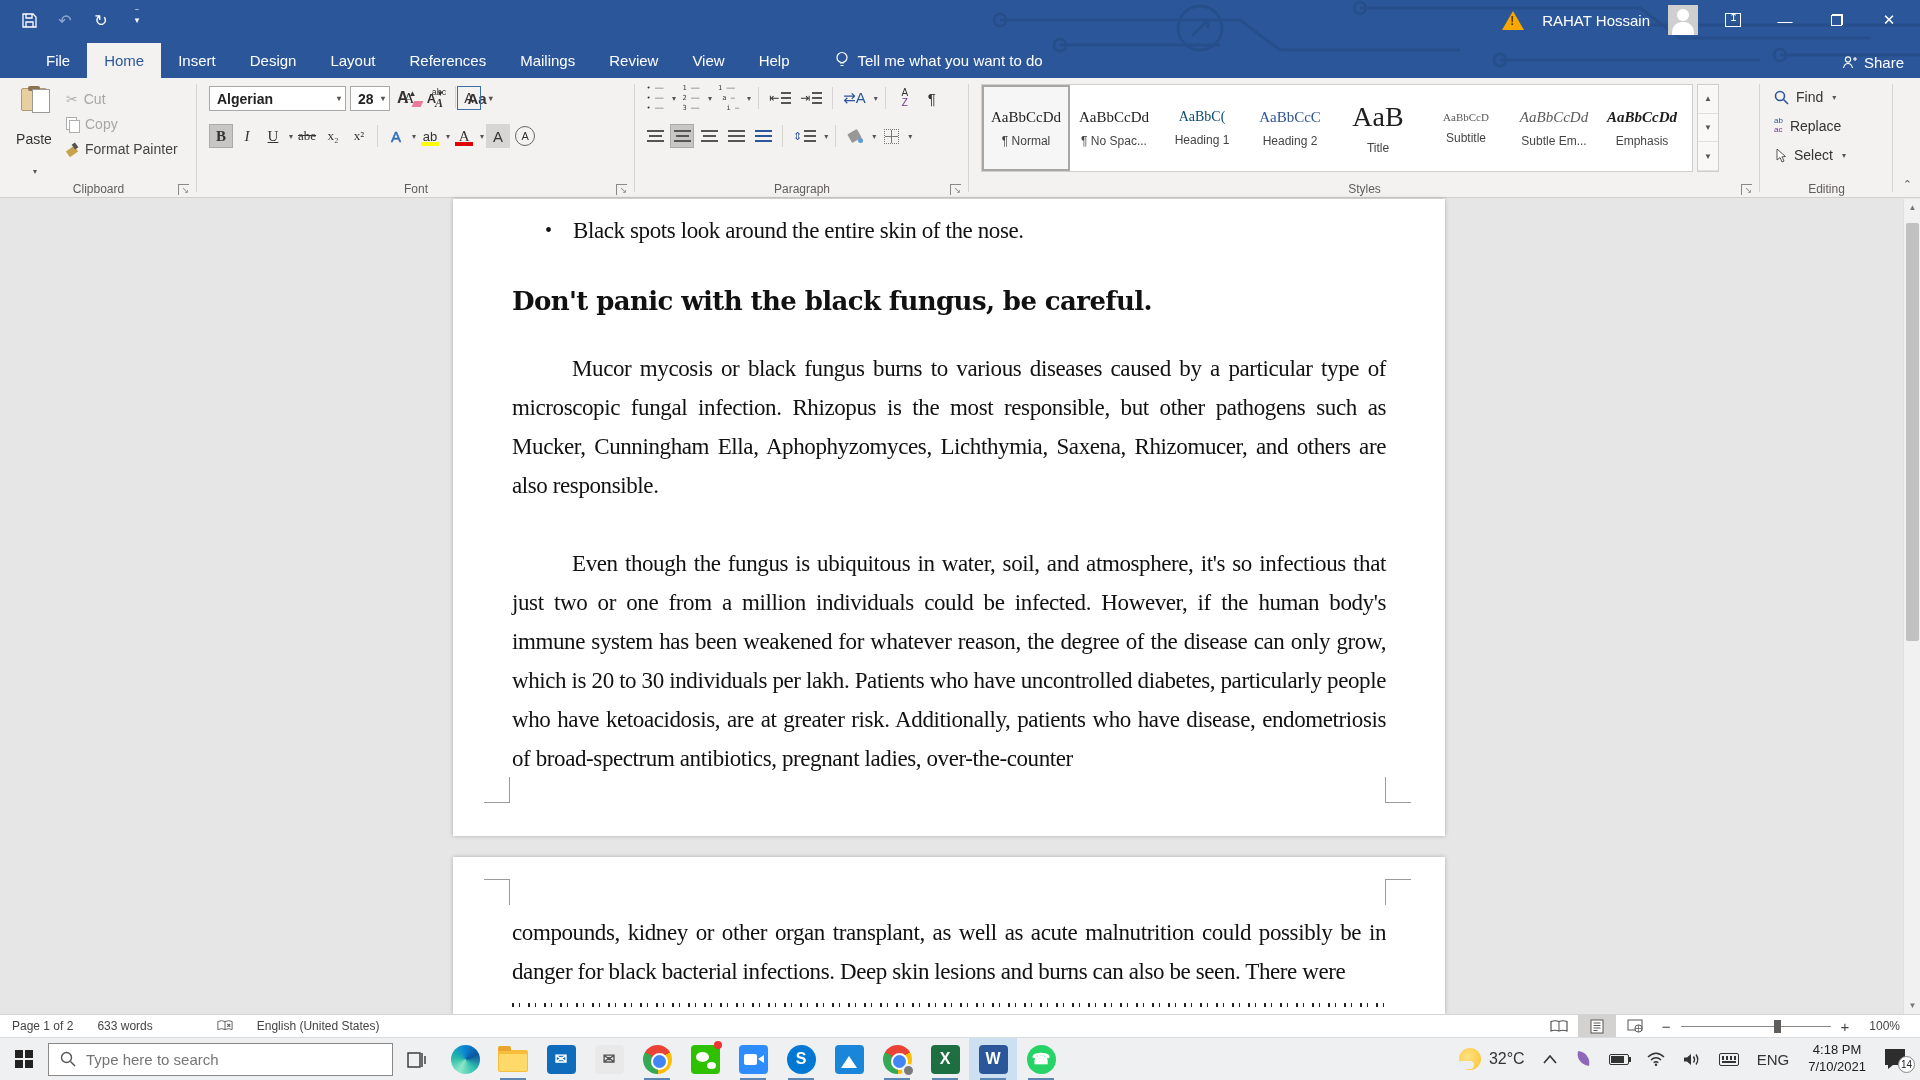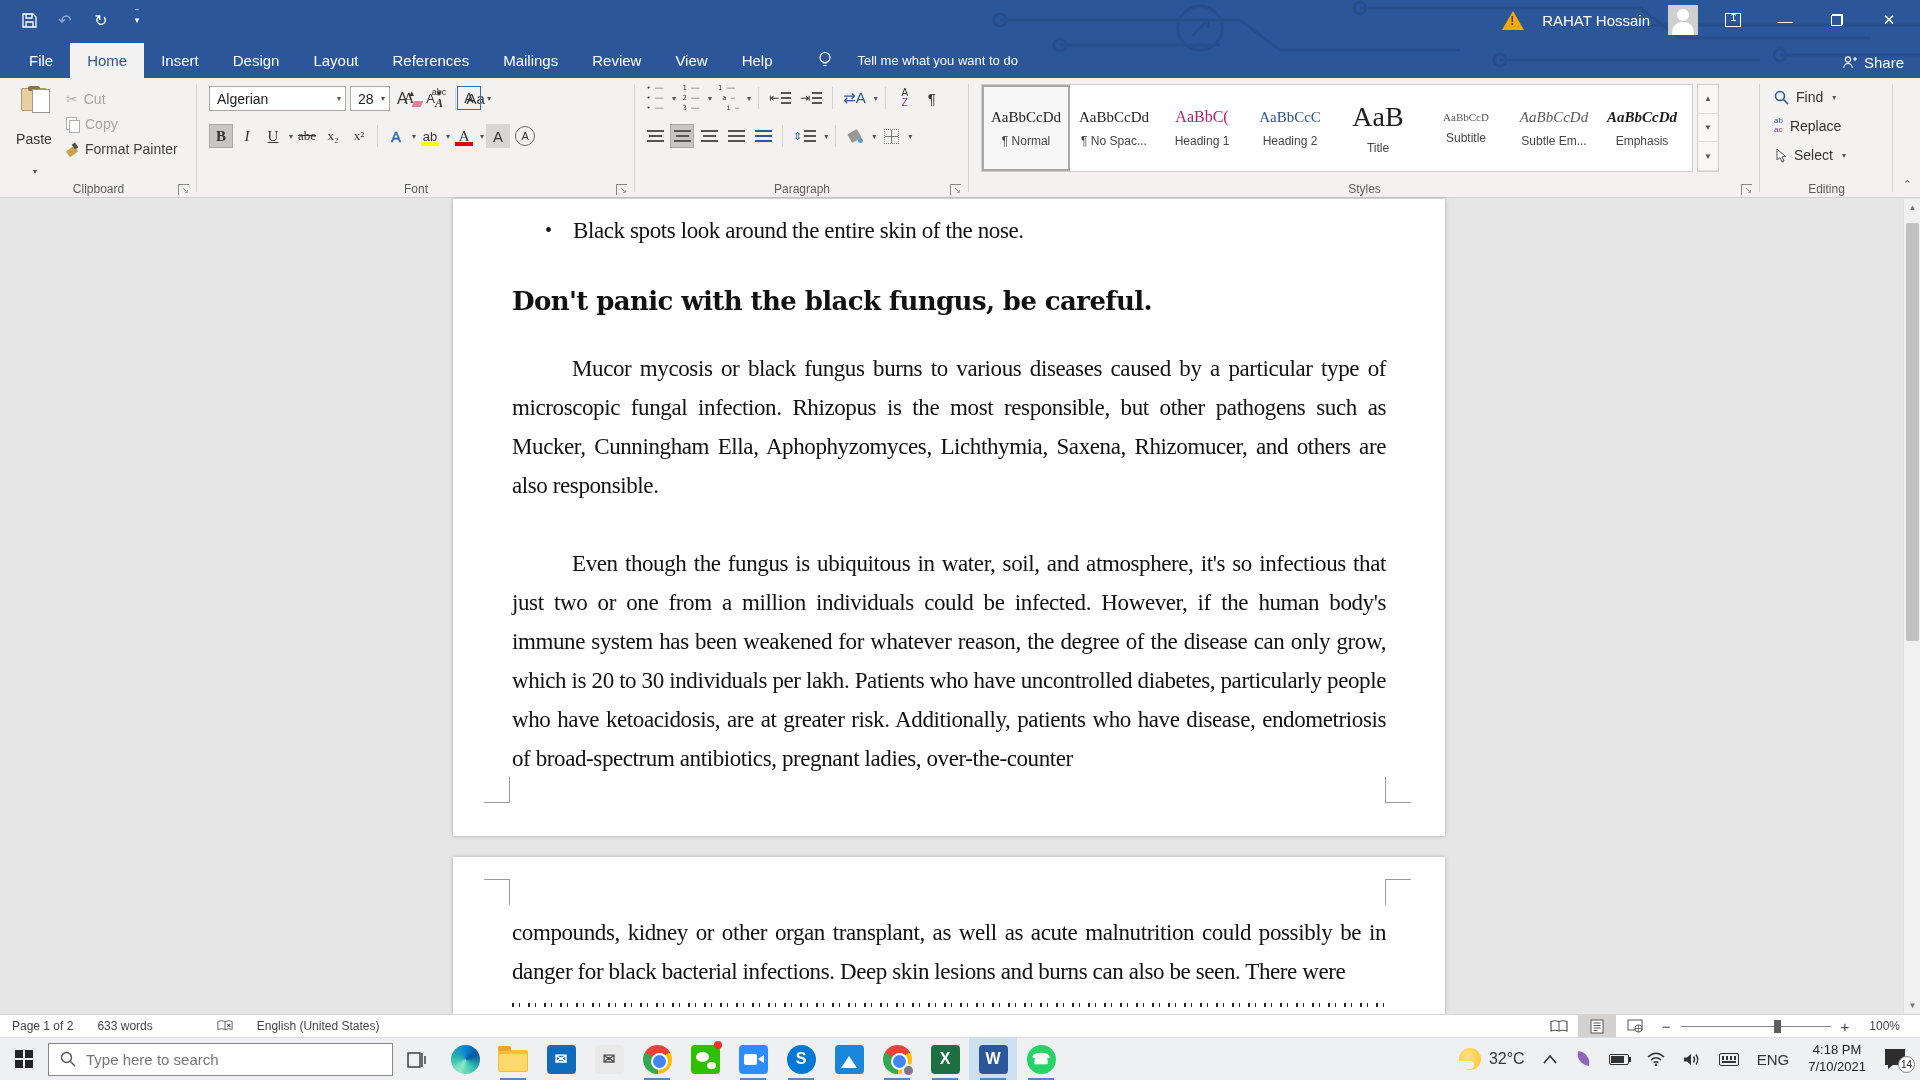--- a/index.html
+++ b/index.html
@@ -20,24 +20,24 @@
   .avatar { width:30px; height:30px; background:#cfcfcf; position:relative; overflow:hidden; }
   .avatar::before { content:""; position:absolute; left:9px; top:4px; width:12px; height:12px; border-radius:50%; background:#fff; }
   .avatar::after { content:""; position:absolute; left:4px; top:17px; width:22px; height:14px; border-radius:10px 10px 0 0; background:#fff; }
   .winbtn { width:34px; height:40px; display:flex; align-items:center; justify-content:center; color:#fff; font-size:15px; }
   .restore-ic { position:relative; width:12px; height:12px; }
   .restore-ic::before { content:""; position:absolute; right:0; top:0; width:9px; height:9px; border:1px solid #fff; }
   .restore-ic::after { content:""; position:absolute; left:0; bottom:0; width:9px; height:9px; border:1px solid #fff; background:#2b579a; }
   .ribbonopts-ic { width:16px; height:14px; border:1px solid #fff; position:relative; }
   .ribbonopts-ic::after { content:"↥"; position:absolute; left:3px; top:-3px; font-size:11px; color:#fff; }
 
-  .tabrow { position:absolute; top:40px; left:0; width:1920px; height:38px; display:flex; align-items:flex-end; color:#fff; }
+  .tabrow { position:absolute; top:40px; left:0; width:1920px; height:38px; display:flex; align-items:flex-end; color:#fff;padding-left:17px; }
   .rtab { padding:9px 17px; font-size:15px; cursor:default; }
   .rtab.active { background:#f3f2f1; color:#2b579a; }
-  .tellme { display:flex; align-items:center; gap:26px; margin-left:28px; padding-bottom:9px; font-size:13px; }
+  .tellme { display:flex; align-items:center; gap:9px; margin-left:28px; padding-bottom:9px; font-size:15px; }
   .share { position:absolute; right:16px; bottom:7px; display:flex; gap:7px; align-items:center; font-size:15px; }
 
   
   .ribbon { position:absolute; top:78px; left:0; width:1920px; height:120px; background:#f3f2f1; border-bottom:1px solid #d2d0ce; color:#444; }
   .rgroup { position:absolute; top:0; height:120px; }
   .rgroup .gsep { position:absolute; right:0; top:6px; bottom:6px; width:1px; background:#d6d4d2; }
   .glabel { position:absolute; bottom:2px; left:0; right:0; text-align:center; font-size:12px; color:#605e5c; }
   .launcher { position:absolute; bottom:3px; right:8px; width:11px; height:11px; border-left:1px solid #8a8886; border-top:1px solid #8a8886; font-size:9px; color:#8a8886; line-height:10px; text-align:right; }
   .rbtn { display:inline-flex; align-items:center; justify-content:center; min-width:24px; height:24px; padding:0 2px; border:1px solid transparent; font-size:15px; color:#333; }
   .rbtn.toggled { background:#c8c6c4; border-color:#aaa; }
@@ -52,21 +52,21 @@
   .clip-small { display:flex; flex-direction:column; gap:3px; position:absolute; left:66px; top:10px; font-size:14px; }
   .clip-item { display:flex; align-items:center; gap:6px; height:22px; }
   .copy-ic { position:relative; width:13px; height:15px; }
   .copy-ic::before { content:""; position:absolute; left:0; top:0; width:9px; height:11px; border:1px solid #b0aeac; background:#fff; }
   .copy-ic::after { content:""; position:absolute; left:3px; top:3px; width:9px; height:11px; border:1px solid #b0aeac; background:#fff; }
   .fp-ic { width:13px; height:14px; position:relative; }
   .fp-ic::before { content:""; position:absolute; left:1px; top:6px; width:10px; height:7px; background:#c8a24a; transform:rotate(-35deg); }
   .fp-ic::after { content:""; position:absolute; left:7px; top:1px; width:4px; height:6px; background:#54524f; transform:rotate(-35deg); }
 
   
-  .font-row1 { position:absolute; left:12px; top:8px; display:flex; align-items:center; gap:4px; }
+  .font-row1 { position:absolute; left:12px; top:8px; display:flex; align-items:flex-start; gap:4px;font-weight:bold; }
   .combo { background:#fff; border:1px solid #aaa8a6; height:25px; display:flex; align-items:center; justify-content:space-between; font-size:14px; padding:0 4px 0 7px; color:#222; }
   .font-row1b { position:absolute; left:200px; top:8px; display:flex; align-items:center; gap:6px; }
   .font-row2 { position:absolute; left:12px; top:46px; display:flex; align-items:center; gap:2px; }
   .glyph { font-family:"Liberation Serif",serif; }
   .u-l { text-decoration:underline; }
   .strike { text-decoration:line-through; font-size:13px; }
   .eff-a { color:#2f6fb8; -webkit-text-stroke:.5px #2f6fb8; }
   .bar-under { position:relative; }
   .bar-under::after { content:""; position:absolute; left:2px; right:2px; bottom:1px; height:4px; }
   .hl-bar::after { background:#ffff00; }
@@ -98,21 +98,21 @@
   .sort-ic { font-size:10px; line-height:1; color:#333; display:inline-flex; flex-direction:column; align-items:center; }
   .para-row1 { position:absolute; left:8px; top:8px; display:flex; align-items:center; gap:3px; }
   .para-row2 { position:absolute; left:8px; top:46px; display:flex; align-items:center; gap:3px; }
 
   
   .styles-gallery { position:absolute; left:12px; top:6px; width:712px; height:88px; background:#fff; border:1px solid #d0cecd; display:flex; align-items:stretch; overflow:hidden; }
   .style-item { width:88px; display:flex; flex-direction:column; align-items:center; justify-content:center; gap:8px; border:2px solid transparent; }
   .style-item.selected { border-color:#a8a6a4; background:#f6f6f6; }
   .sname { font-size:12px; color:#444; white-space:nowrap; }
   .sprev { font-family:"Liberation Serif",serif; white-space:nowrap; color:#1e1e1e; }
-  .p-normal { font-size:15px; } .p-h1 { font-size:16px; color:#be185d; } .p-h2 { font-size:15px; color:#2f5496; }
+  .p-normal { font-size:15px; } .p-h1 { font-size:14px; color:#0c4a6e; } .p-h2 { font-size:15px; color:#2f5496; }
   .p-title { font-size:28px; } .p-subtitle { font-size:11px; color:#595959; }
   .p-subtle { font-size:15px; font-style:italic; color:#595959; } .p-emph { font-size:15px; font-style:italic; font-weight:bold; }
   .styles-scroll { position:absolute; left:728px; top:6px; width:22px; height:88px; display:flex; flex-direction:column; border:1px solid #d0cecd; background:#f9f8f7; }
   .styles-scroll div { flex:1; display:flex; align-items:center; justify-content:center; font-size:8px; color:#555; border-bottom:1px solid #e1dfdd; }
 
   
   .edit-col { position:absolute; left:14px; top:8px; display:flex; flex-direction:column; gap:7px; font-size:14px; color:#333; }
   .edit-item { display:flex; align-items:center; gap:7px; height:22px; }
   .replace-ic { font-size:8px; line-height:1.1; color:#2b579a; display:inline-flex; flex-direction:column; }
   .collapse-chev { position:absolute; right:8px; bottom:6px; font-size:11px; color:#605e5c; }

